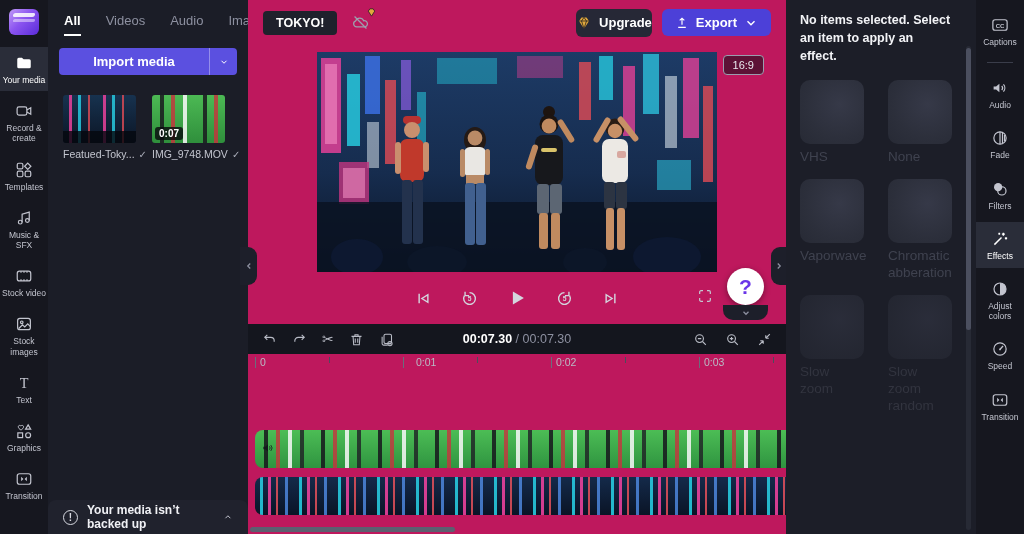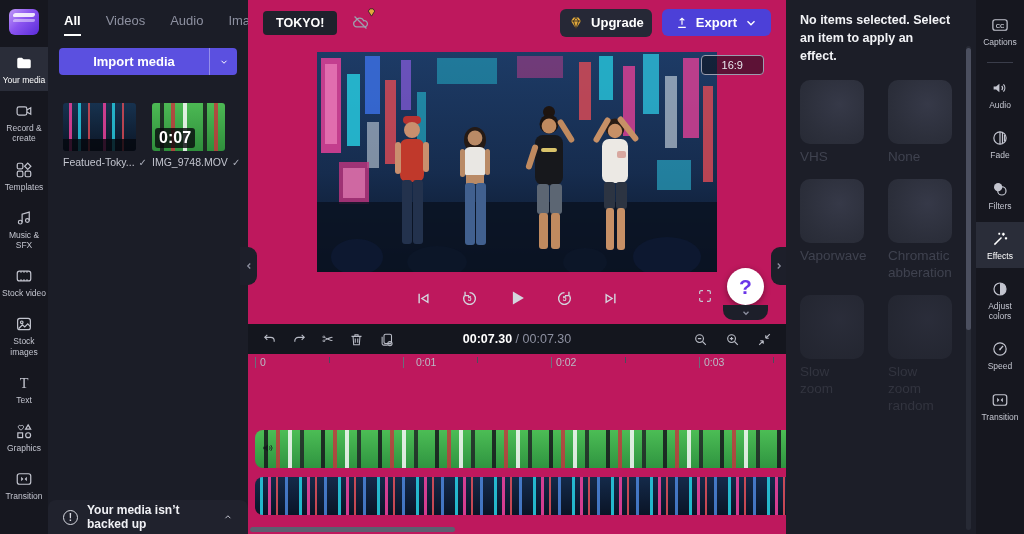--- a/index.html
+++ b/index.html
@@ -24,66 +24,66 @@
               color:#c3c5cf; font-size:8.5px; line-height:1.2; }
   .nav-item svg { width:18px; height:18px; display:block; margin:0 auto 3px; }
   .nav-item.active { background:#2a2d39; color:#fff; }
   .nav-divider { width:26px; border-top:1px solid #3a3d4a; margin:6px auto; }
 
   
   .media-panel { width:200px; background:#1b1d27; position:relative; flex-shrink:0; }
   .tabs { display:flex; gap:25px; padding:13px 16px 0; font-size:13px; color:#8d90a0; }
   .tab { padding-bottom:6px; cursor:pointer; }
   .tab.active { color:#fff; font-weight:bold; border-bottom:2px solid #fff; }
-  .import-btn { margin:12px 11px 16px; height:27px; width:178px; background:#5b50e0; border-radius:4px;
+  .import-btn { margin:12px 11px 8px; height:27px; width:178px; background:#5b50e0; border-radius:4px;
                 display:flex; align-items:stretch; cursor:pointer; border:none; color:#fff; }
   .import-label { flex:1; display:flex; align-items:center; justify-content:center; font-size:13px; font-weight:bold; }
   .import-caret { width:28px; border-left:1px solid rgba(255,255,255,.35); display:flex; align-items:center; justify-content:center; }
   .media-grid { display:flex; gap:16px; padding:12px 15px; }
   .media-item { width:73px; cursor:pointer; }
   .media-thumb { width:73px; height:48px; border-radius:3px; position:relative; overflow:hidden; }
   .thumb-tokyo { background:
       repeating-linear-gradient(90deg, transparent 0 6px, rgba(232,65,155,.85) 6px 9px, transparent 9px 15px,
         rgba(39,200,221,.85) 15px 18px, transparent 18px 25px, rgba(225,75,85,.8) 25px 27px, transparent 27px 34px),
       linear-gradient(180deg,#17324f 0%,#0c1626 100%); }
   .thumb-tokyo::after { content:""; position:absolute; left:0; right:0; bottom:0; height:12px; background:rgba(5,8,14,.8); }
   .thumb-green { background:
       repeating-linear-gradient(90deg, transparent 0 8px, rgba(25,25,30,.85) 8px 12px, transparent 12px 19px,
         rgba(200,50,60,.8) 19px 23px, transparent 23px 31px, rgba(250,250,250,.85) 31px 35px, transparent 35px 43px),
       linear-gradient(180deg,#4cb954 0%,#2f8f3c 100%); }
   .dur-badge { position:absolute; left:3px; bottom:3px; background:rgba(8,9,13,.8); color:#fff;
-               font-size:16px; font-weight:bold; padding:1px 4px; border-radius:3px; }
+               font-size:10px; font-weight:bold; padding:1px 4px; border-radius:3px; }
   .media-name { margin-top:5px; font-size:10.5px; color:#c3c5cf; white-space:nowrap; display:flex; gap:4px; align-items:center; }
   .check { color:#a9acb8; font-size:10px; }
   .backup-bar { position:absolute; left:0; right:0; bottom:0; height:34px; background:#20222d;
                 display:flex; align-items:center; gap:9px; padding:0 15px; cursor:pointer; border-radius:8px 8px 0 0; }
   .info-circ { width:15px; height:15px; border:1.4px solid #d8dae2; border-radius:50%; color:#d8dae2;
                font-size:10px; font-weight:bold; display:flex; align-items:center; justify-content:center; flex-shrink:0; }
   .backup-text { font-size:12px; font-weight:bold; color:#f0f1f5; }
   .backup-bar svg { width:12px; height:12px; color:#c3c5cf; }
 
   
   .center { flex:1; position:relative; background:#be185d; z-index:2; }
   .hdr { position:absolute; top:0; left:0; right:0; height:45px; display:flex; align-items:center; padding:0 15px; }
   .proj-title { background:#1f212c; border-radius:4px; padding:5px 13px; font-size:12.5px; font-weight:bold; cursor:pointer; }
   .cloud-btn { position:relative; margin-left:14px; cursor:pointer; color:#9da0ae; }
   .cloud-btn svg.main { width:19px; height:19px; display:block; }
   .gem-badge { position:absolute; top:-6px; right:-7px; width:11px; height:11px; }
   .hdr-spacer { flex:1; }
   .upgrade-btn { display:flex; align-items:center; gap:7px; background:#262836; border:none; color:#fff;
-                 border-radius:6px; padding:6px 8px; font-size:13px; font-weight:bold; cursor:pointer; }
+                 border-radius:6px; padding:6px 0; font-size:13px; font-weight:bold; cursor:pointer; }
   .upgrade-btn svg { width:16px; height:16px; }
   .export-btn { display:flex; align-items:center; gap:7px; background:#4c40d8; border:none; color:#fff;
                 border-radius:6px; padding:6px 13px; font-size:13px; font-weight:bold; margin-left:10px; cursor:pointer; }
   .export-btn svg { width:14px; height:14px; }
 
   .preview { position:absolute; left:69px; top:52px; width:400px; height:220px; background:#000; overflow:hidden; }
   .preview svg { display:block; width:100%; height:100%; }
   .ratio-badge { position:absolute; top:55px; right:22px; border:1px solid #9a9dae; border-radius:4px;
-                 padding:3px 20px; font-size:11px; color:#e8e9ee; background:rgba(13,15,22,.55); cursor:pointer;margin-left:6px; }
+                 padding:3px 9px; font-size:11px; color:#e8e9ee; background:rgba(13,15,22,.55); cursor:pointer;margin-left:6px; }
   .collapse-tab { position:absolute; background:#1d1f2a; color:#8d90a0; display:flex; align-items:center;
                   justify-content:center; cursor:pointer; }
   .collapse-left { left:-8px; top:247px; width:17px; height:38px; border-radius:0 9px 9px 0; }
   .collapse-right { right:0; top:247px; width:15px; height:38px; border-radius:9px 0 0 9px; }
   .collapse-tab svg { width:10px; height:10px; }
 
   .controls { position:absolute; top:283px; left:0; width:100%; height:30px; display:flex;
               align-items:center; justify-content:center; gap:27px; color:#d4d6de; }
   .ctrl-btn { background:none; border:none; color:#d4d6de; cursor:pointer; display:flex; align-items:center; }
   .ctrl-btn svg { width:19px; height:19px; }

